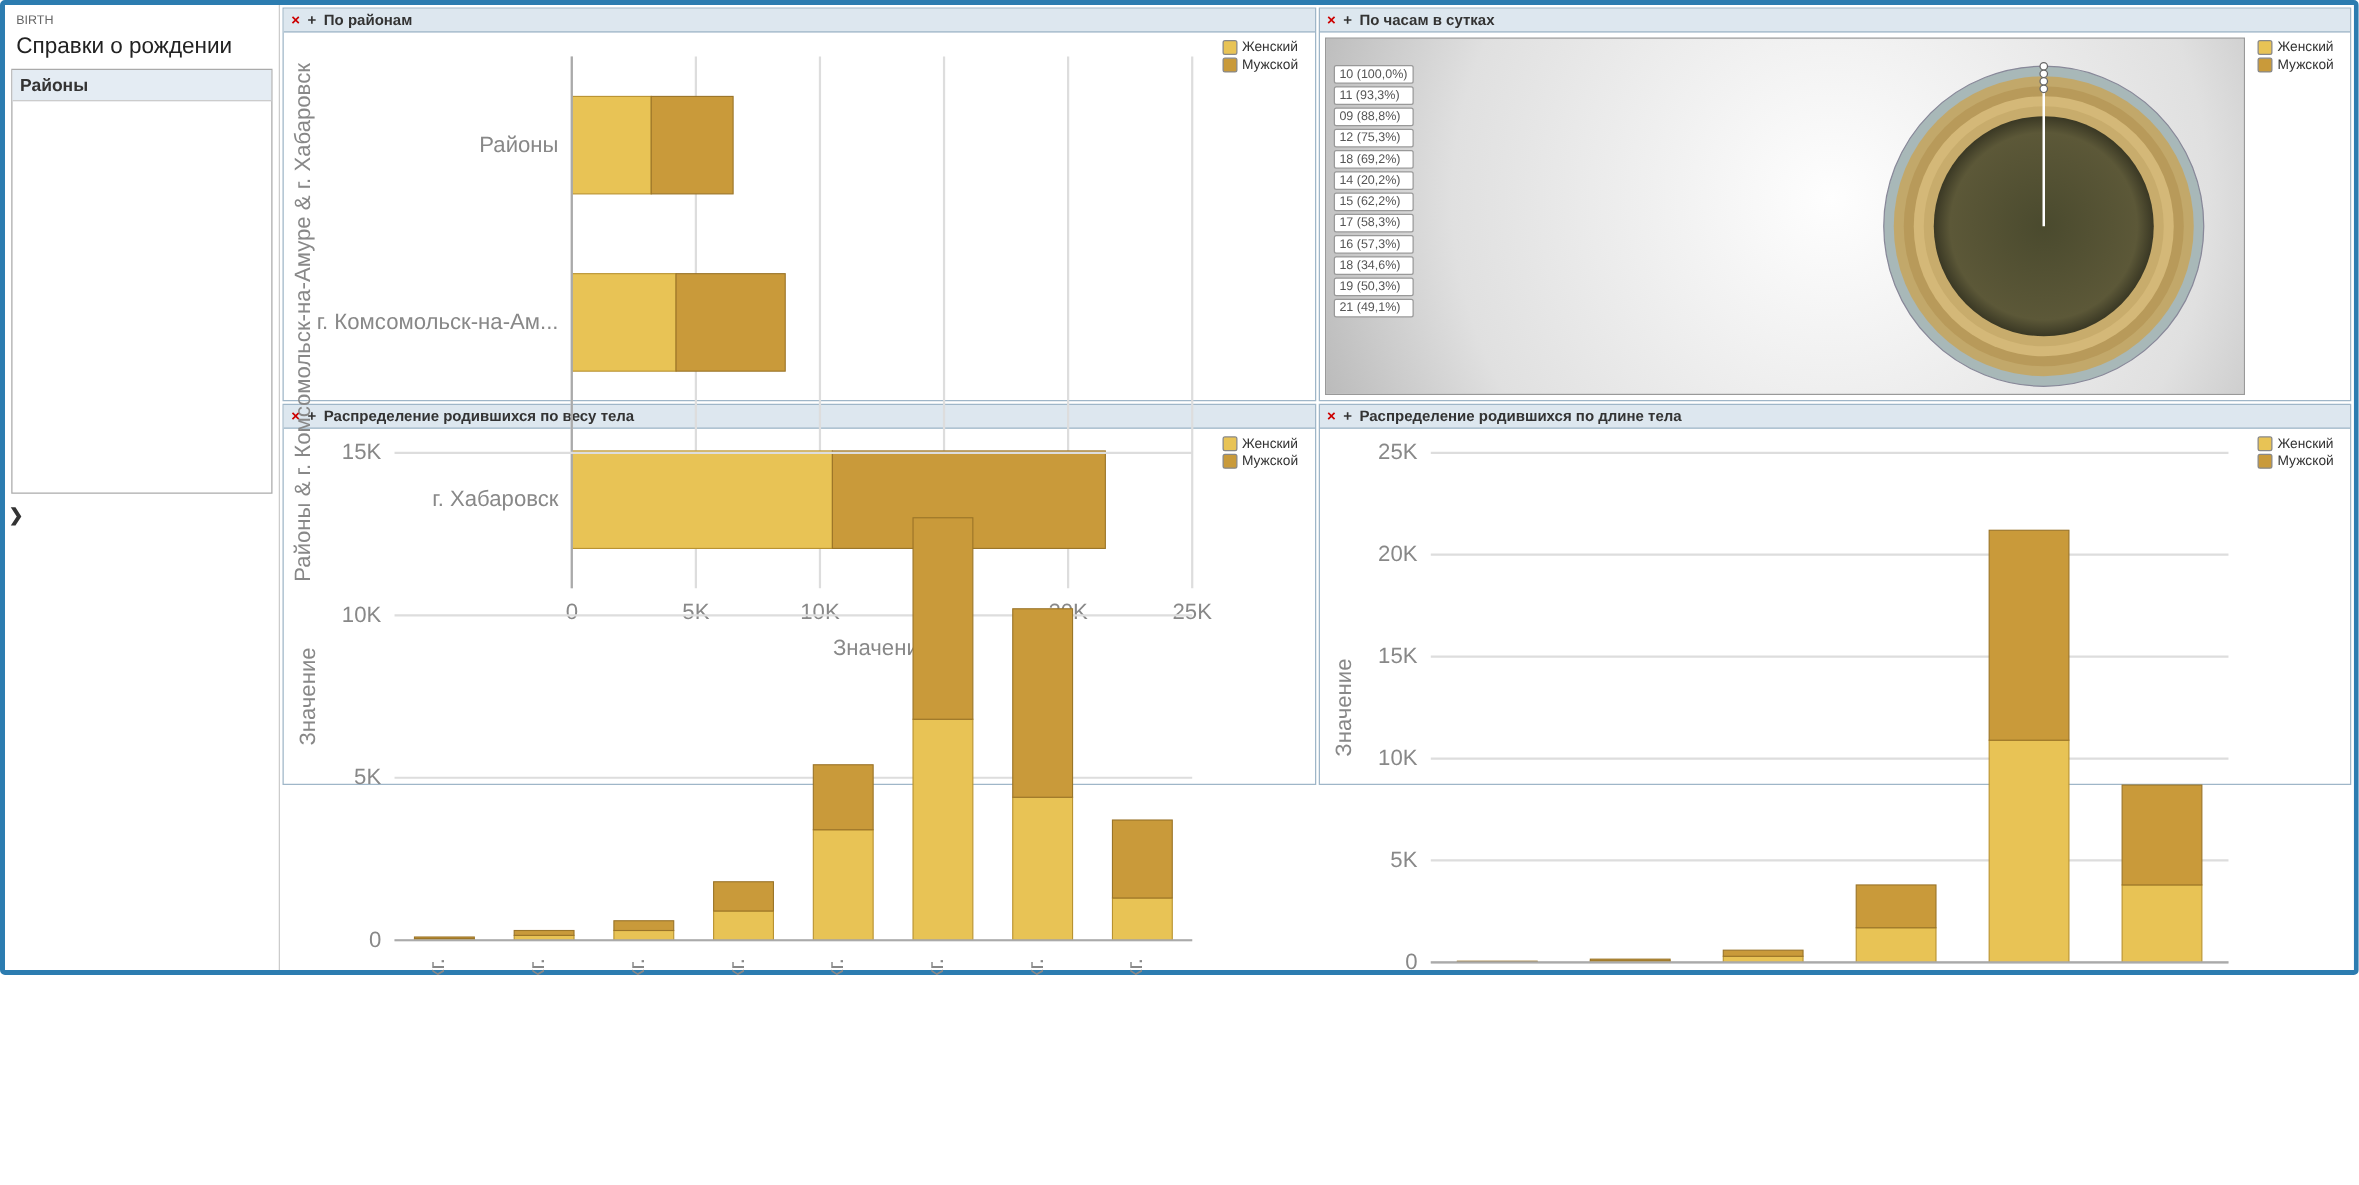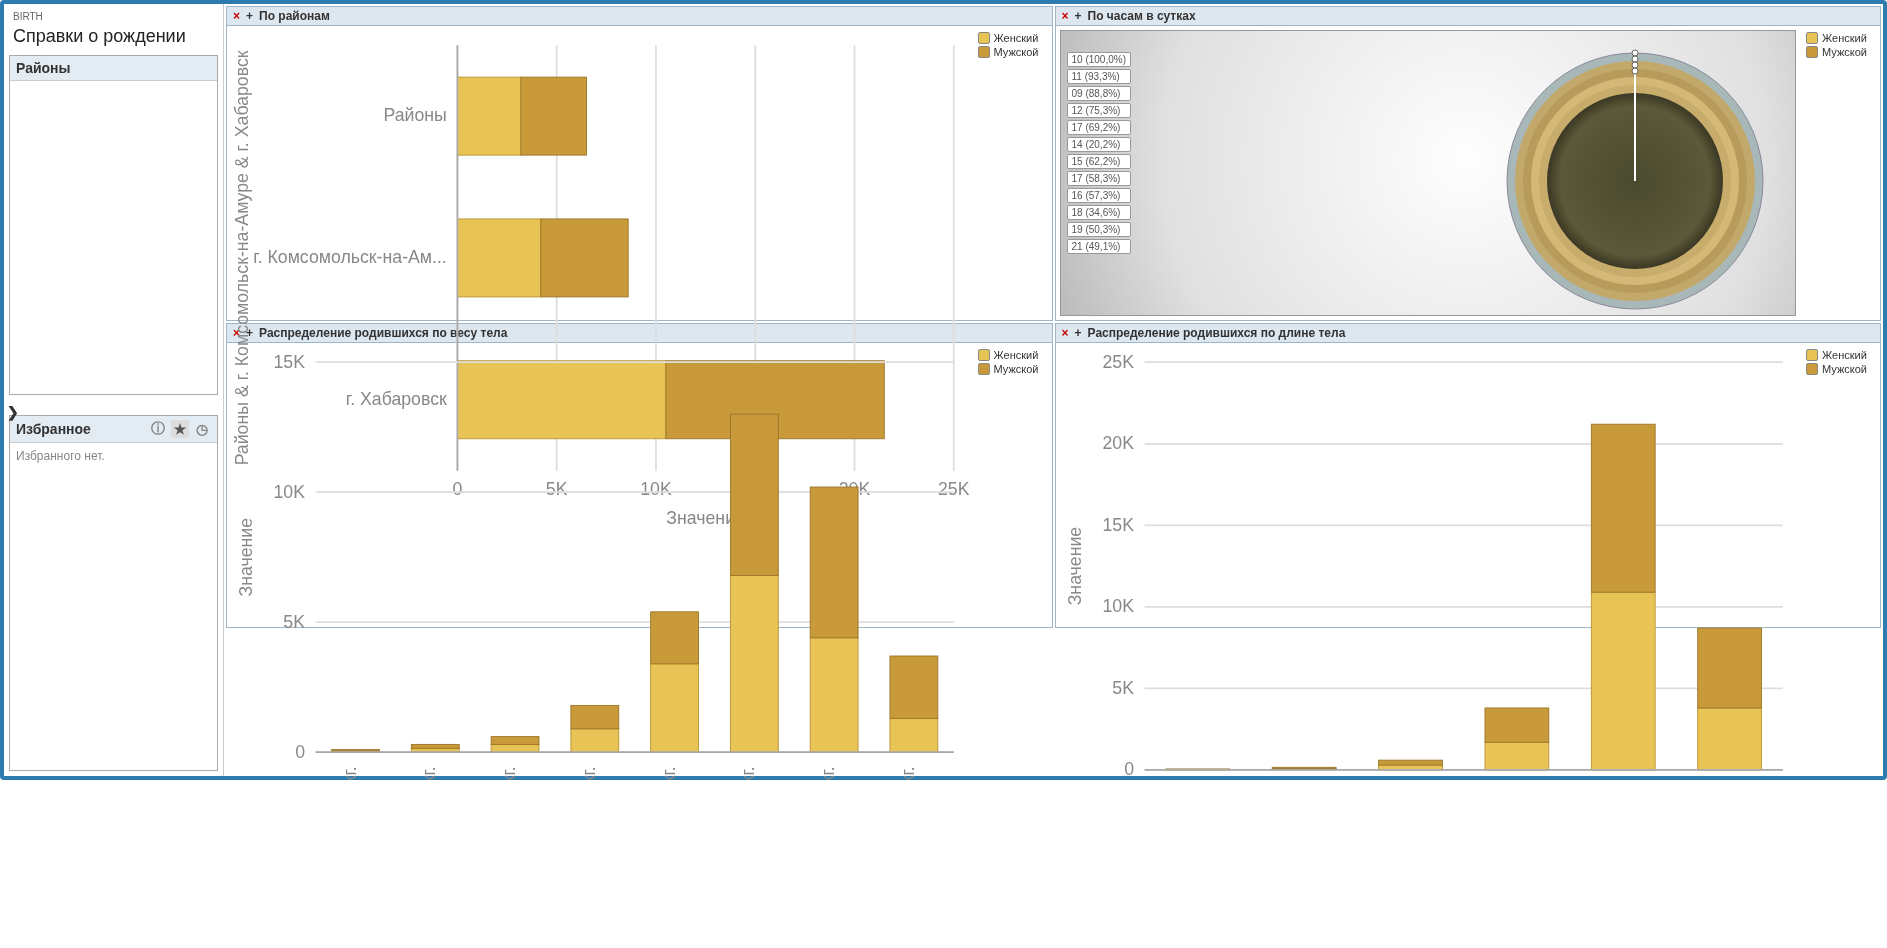--- a/index.html
+++ b/index.html
@@ -53,33 +53,20 @@
       <div class="sidebar-top">
         <div class="birth-label">BIRTH</div>
         <div class="page-title">Справки о рождении</div>
       </div>
       <div class="filters-panel">
         <div class="panel-header">
           <span>Районы</span>
         </div>
         <div class="panel-body"></div>
       </div>
-      <div class="fav-panel">
-        <div class="panel-header">
-          <span>Избранное</span>
-          <span class="fav-icons">
-            <span class="fav-icon">ⓘ</span>
-            <span class="fav-icon star">★</span>
-            <span class="fav-icon">◷</span>
-          </span>
-        </div>
-        <div class="panel-body">
-          <span class="fav-empty">Избранного нет.</span>
-        </div>
-      </div>
     </div>
   </div>
 
   <div class="main">
 
     <div class="chart-panel">
       <div class="chart-header">
         <span class="hdr-x">×</span>
         <span class="hdr-plus">+</span>
         <span>По районам</span>
@@ -130,21 +117,21 @@
         <span class="hdr-plus">+</span>
         <span>По часам в сутках</span>
       </div>
       <div class="chart-body">
         <div class="pie-container">
           <div class="pie-labels" id="pie-labels">
               <div class="pie-label">10 (100,0%)</div>
               <div class="pie-label">11 (93,3%)</div>
               <div class="pie-label">09 (88,8%)</div>
               <div class="pie-label">12 (75,3%)</div>
-              <div class="pie-label">17 (69,2%)</div>
+              <div class="pie-label">18 (69,2%)</div>
               <div class="pie-label">14 (20,2%)</div>
               <div class="pie-label">15 (62,2%)</div>
               <div class="pie-label">17 (58,3%)</div>
               <div class="pie-label">16 (57,3%)</div>
               <div class="pie-label">18 (34,6%)</div>
               <div class="pie-label">19 (50,3%)</div>
               <div class="pie-label">21 (49,1%)</div>
             </div>
           <svg class="donut-svg" width="280" height="280" viewBox="0 0 280 280">
             <defs>

